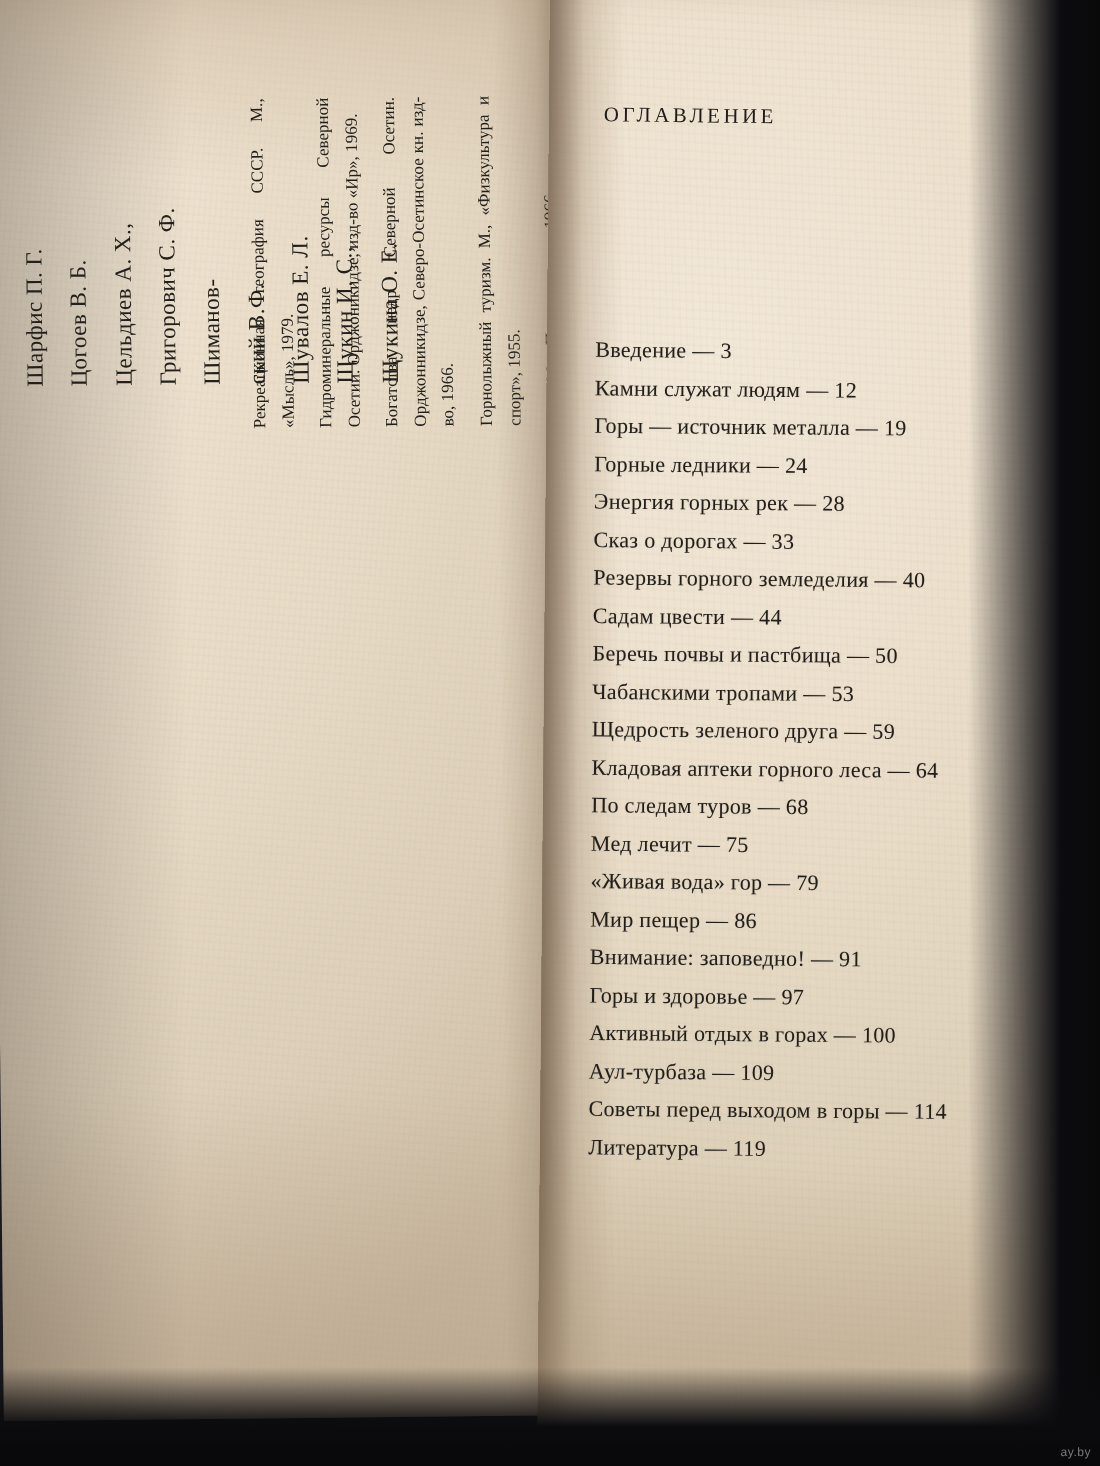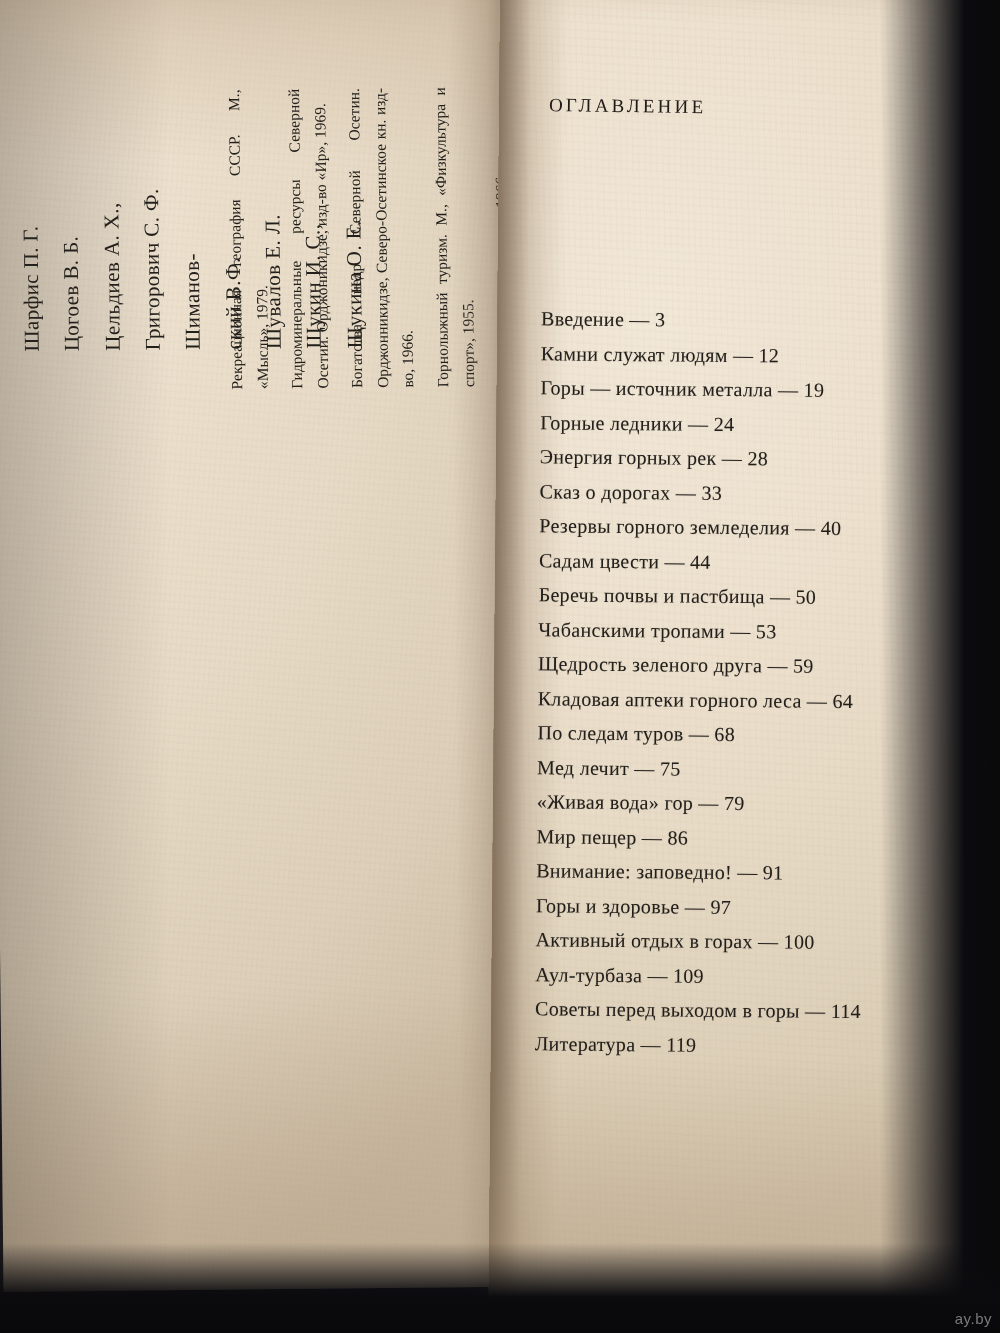--- a/index.html
+++ b/index.html
@@ -177,21 +177,21 @@
     position: absolute;
     left: 0; top: 0; width: 170px; height: 1333px;
     background: linear-gradient(90deg, rgba(40,32,24,0.25), rgba(40,32,24,0));
     pointer-events: none;
   }
   .watermark {
     position: absolute;
     right: 8px;
     bottom: 6px;
     font-family: "Liberation Sans", sans-serif;
-    font-size: 15px;
+    font-size: 11px;
     color: #8d8d8d;
     opacity: .85;
     letter-spacing: .5px;
   }
 </style>
 </head>
 <body>
 
 <div id="page">
 

